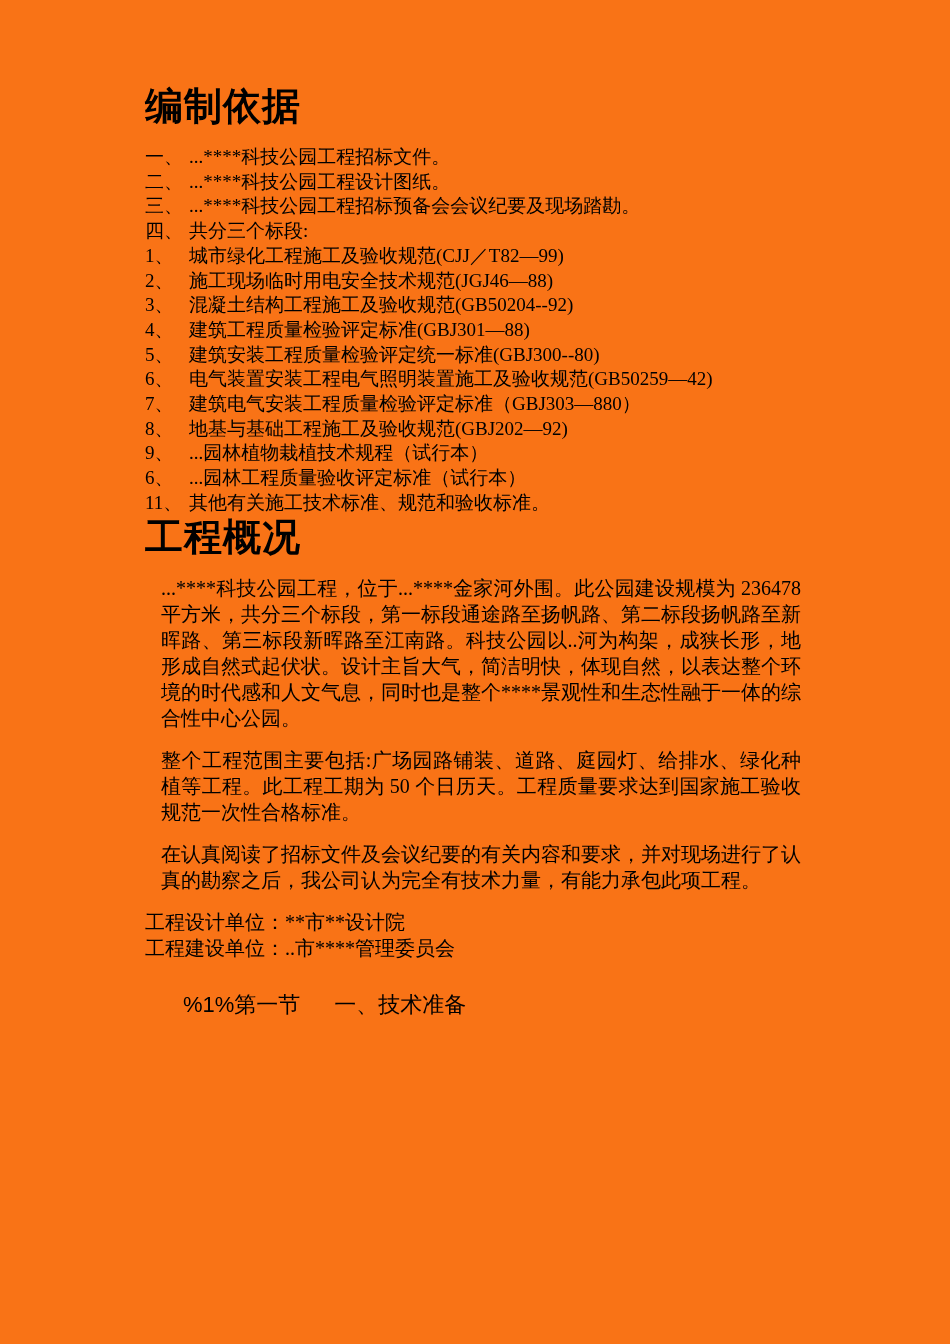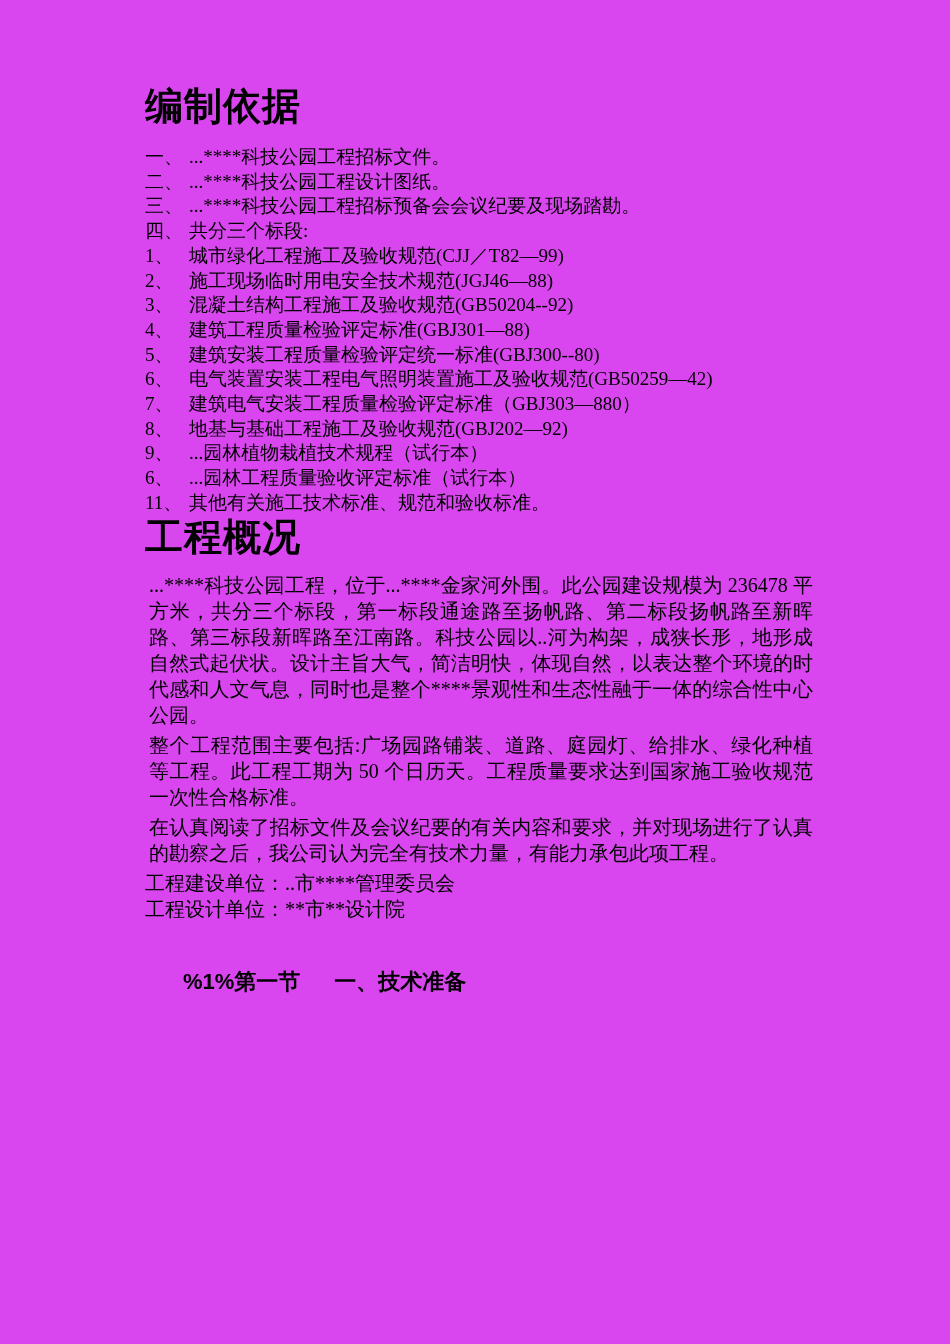--- a/index.html
+++ b/index.html
@@ -5,21 +5,21 @@
   html, body {
     margin: 0;
     padding: 0;
     background: #ffffff;
   }
   .doc-page {
     position: relative;
     width: 950px;
     height: 1344px;
     box-sizing: border-box;
-    background: #d946ef;
+    background: #f97316;
     color: #000000;
     padding: 84px 133px 0 145px;
     overflow: hidden;
     font-family: "Liberation Serif", serif;
   }
   h1.sec-heading {
     margin: 0;
     font-family: "Liberation Serif", serif;
     font-weight: bold;
     font-size: 38px;
@@ -38,38 +38,38 @@
   .ref-item { display: flex; }
   .ref-item .marker {
     flex: 0 0 auto;
     min-width: 44px;
     white-space: nowrap;
   }
   .ref-item .txt { flex: 1 1 auto; }
 
   .para-block { margin-top: 13px; }
   .body-para {
-    margin: 4px;
+    margin: 16px;
     font-size: 20px;
     line-height: 26px;
     text-align: justify;
     text-justify: inter-ideograph;
   }
   .unit-line {
     margin: 0;
     font-size: 20px;
     line-height: 26px;
   }
   .prep-block { margin-top: 19px; }
 
   .subsection {
-    margin-top: 47px;
+    margin-top: 31px;
     padding-left: 38px;
     font-family: "Liberation Sans", sans-serif;
-    font-weight: bold;
+    font-weight: normal;
     font-size: 22px;
     line-height: 1.2;
     color: #000000;
   }
   .subsection .sub-title { margin-left: 34px; }
 </style>
 </head>
 <body>
 
 <div class="doc-page">
@@ -138,22 +138,22 @@
       <span class="txt">其他有关施工技术标准、规范和验收标准。</span>
     </div>
   </div>
 
   <h1 class="sec-heading h-overview">工程概况</h1>
 
   <div class="para-block">
     <p class="body-para">...****科技公园工程，位于...****金家河外围。此公园建设规模为 236478 平方米，共分三个标段，第一标段通途路至扬帆路、第二标段扬帆路至新晖路、第三标段新晖路至江南路。科技公园以..河为构架，成狭长形，地形成自然式起伏状。设计主旨大气，简洁明快，体现自然，以表达整个环境的时代感和人文气息，同时也是整个****景观性和生态性融于一体的综合性中心公园。</p>
     <p class="body-para">整个工程范围主要包括:广场园路铺装、道路、庭园灯、给排水、绿化种植等工程。此工程工期为 50 个日历天。工程质量要求达到国家施工验收规范一次性合格标准。</p>
     <p class="body-para">在认真阅读了招标文件及会议纪要的有关内容和要求，并对现场进行了认真的勘察之后，我公司认为完全有技术力量，有能力承包此项工程。</p>
+    <p class="unit-line">工程设计单位：**市**设计院</p>
     <p class="unit-line">工程建设单位：..市****管理委员会</p>
-    <p class="unit-line">工程设计单位：**市**设计院</p>
   </div>
 
 
 
   <div class="subsection">
     <span class="sub-prefix">%1%第一节</span><span class="sub-title">一、技术准备</span>
   </div>
 
 </div>
 

